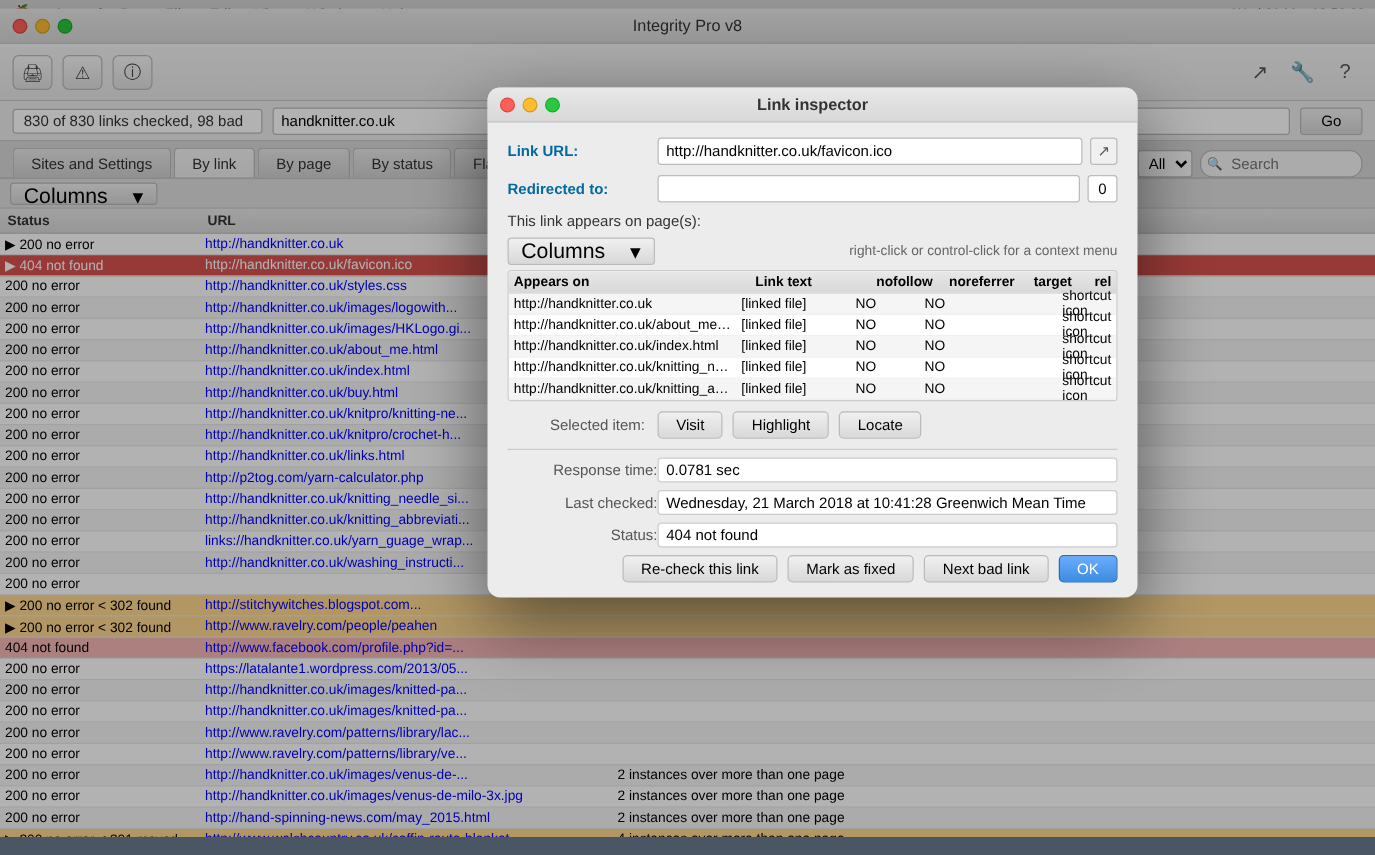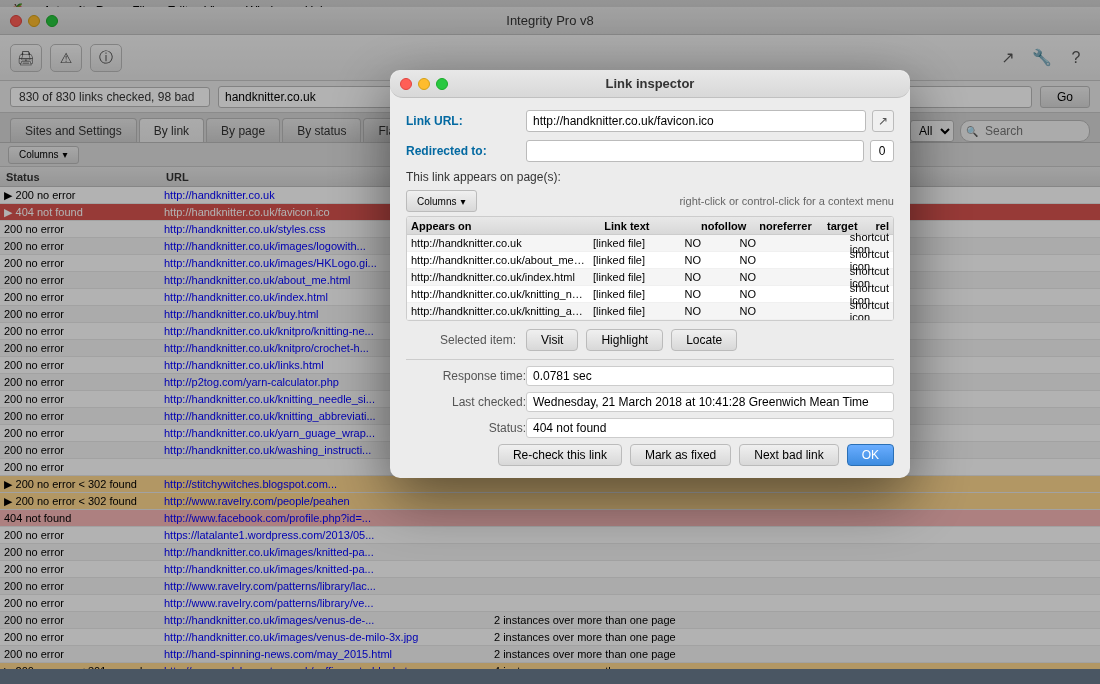--- a/index.html
+++ b/index.html
@@ -238,24 +238,23 @@
       align-items: center;
       padding: 0 8px;
       border-bottom: 1px solid #c8c8c8;
     }
     .columns-btn {
       height: 18px;
       padding: 0 10px;
       background: linear-gradient(180deg, #f0f0f0 0%, #d8d8d8 100%);
       border: 1px solid #bbb;
       border-radius: 3px;
-      font-size: 10px;
-      display: flex;
-      align-items: center;
-      gap: 4px;
+      font-size: 17px;
+      display: flex;
+      gap: 20px;
       cursor: pointer;
     }
     .table-header {
       height: 20px;
       background: linear-gradient(180deg, #e8e8e8 0%, #d8d8d8 100%);
       border-bottom: 1px solid #c0c0c0;
       display: flex;
       align-items: center;
       font-size: 11px;
       color: #333;
@@ -312,21 +311,20 @@
       left: 390px;
     }
     .modal-titlebar {
       height: 28px;
       background: linear-gradient(180deg, #e8e8e8 0%, #d8d8d8 100%);
       display: flex;
       align-items: center;
       justify-content: center;
       border-bottom: 1px solid #c0c0c0;
       position: relative;
-      border-radius: 13px;
     }
     .modal-traffic-lights {
       position: absolute;
       left: 10px;
       display: flex;
       gap: 6px;
     }
     .modal-title {
       font-size: 13px;
       font-weight: 600;
@@ -680,21 +678,21 @@
 
       <div class="table-row">
         <div class="cell col-status">200 no error</div>
         <div class="cell col-url">http://handknitter.co.uk/knitting_abbreviati...</div>
         <div class="cell col-appears"></div>
         <div class="cell col-linktext"></div>
       </div>
 
       <div class="table-row">
         <div class="cell col-status">200 no error</div>
-        <div class="cell col-url">http://handknitter.co.uk/yarn_guage_wrap...</div>
+        <div class="cell col-url">links://handknitter.co.uk/yarn_guage_wrap...</div>
         <div class="cell col-appears"></div>
         <div class="cell col-linktext"></div>
       </div>
 
       <div class="table-row">
         <div class="cell col-status">200 no error</div>
         <div class="cell col-url">http://handknitter.co.uk/washing_instructi...</div>
         <div class="cell col-appears"></div>
         <div class="cell col-linktext"></div>
       </div>

